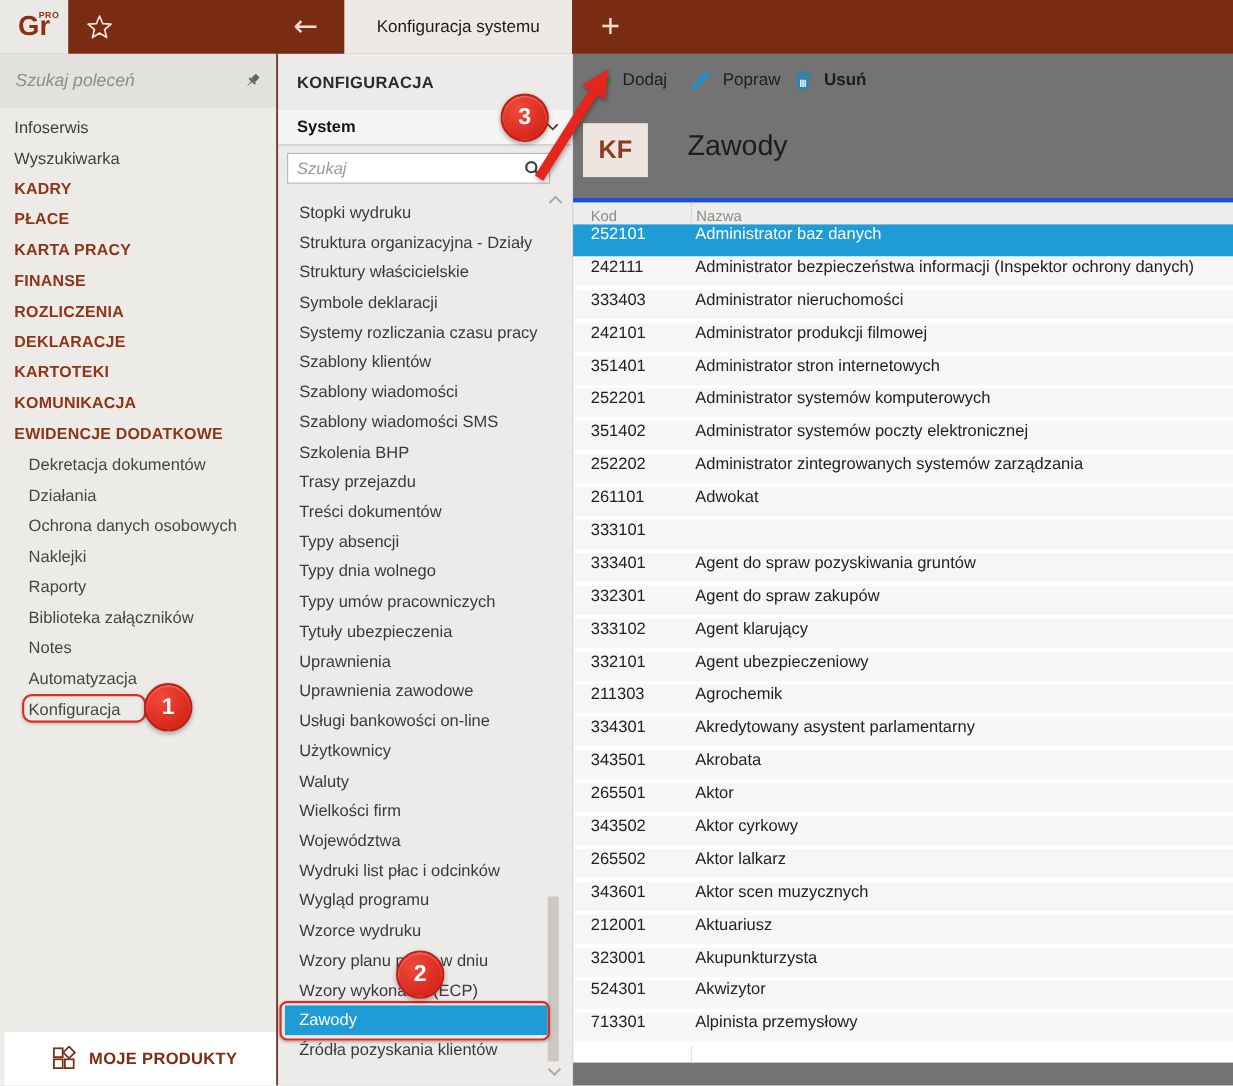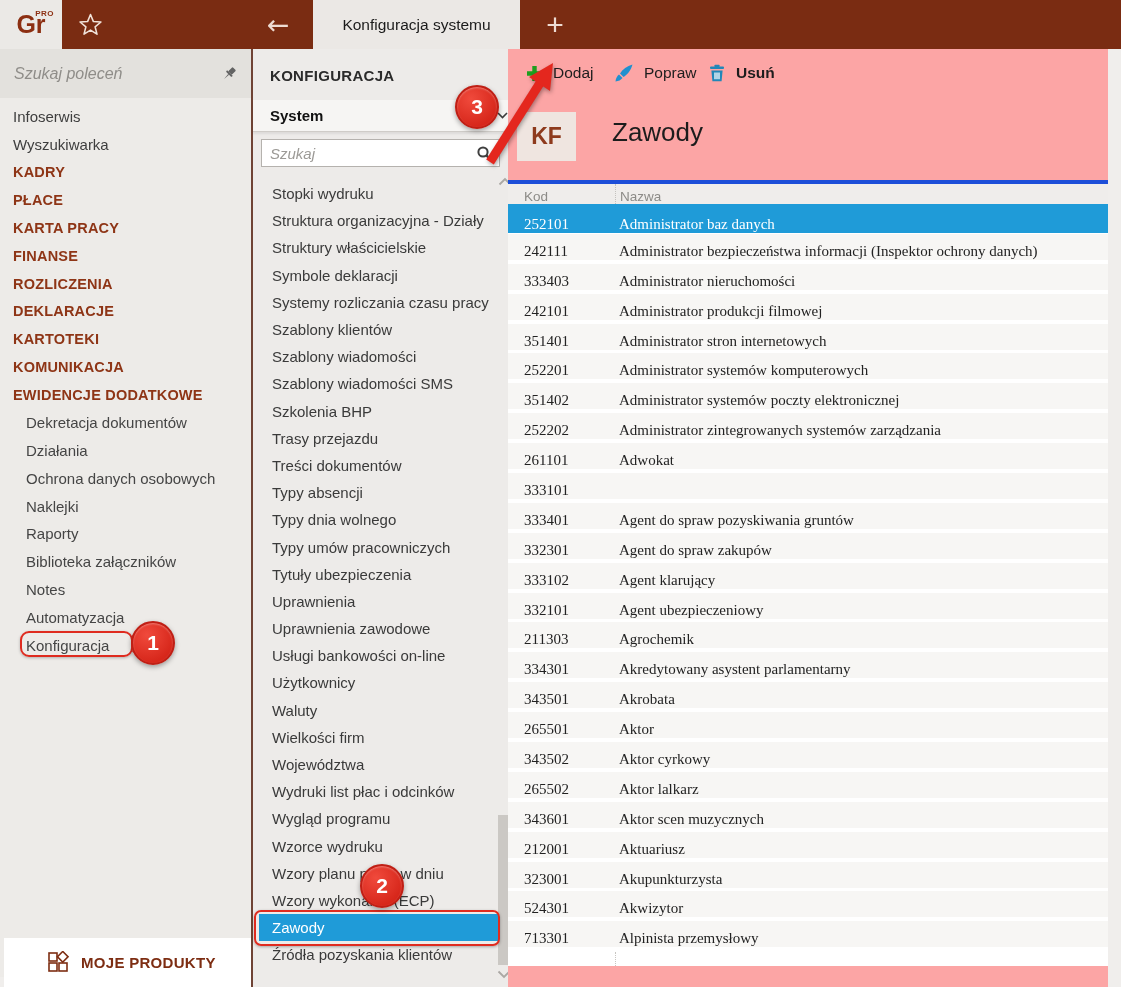--- a/index.html
+++ b/index.html
@@ -53,34 +53,34 @@
   .mid-list{position:absolute;left:6px;top:131px;width:239px;}
   .mid-item{height:27.2px;display:flex;align-items:center;font-size:15px;color:#3a3a3a;padding-left:13px;}
   .mid-item.selected{background:var(--selection_blue);color:#fff;}
   .zawody-outline{position:absolute;left:1px;top:861px;width:242px;height:32px;
                   border:2px solid var(--accent_red);border-radius:7px;box-shadow:0 1px 3px rgba(0,0,0,.3);z-index:25;}
   .mid-scroll-up{position:absolute;left:245px;top:128px;display:flex;}
   .mid-scroll-thumb{position:absolute;left:245px;top:766px;width:10px;height:150px;background:#cbc8c4;}
   .mid-scroll-down{position:absolute;left:244px;top:921px;display:flex;}
 
   
-  .rightpanel{position:absolute;left:508px;top:49px;width:600px;height:938px;background:#fca5a5;}
+  .rightpanel{position:absolute;left:521px;top:49px;width:600px;height:938px;background:#737373;}
   .tb-btn{position:absolute;top:0;height:48px;display:flex;align-items:center;gap:10px;
           font-size:15.5px;color:#1d1d1d;cursor:default;}
   .tb-add{left:18px;} .tb-edit{left:106px;} .tb-del{left:200px;font-weight:bold;}
   .entity-box{position:absolute;left:9px;top:63px;width:59px;height:49px;background:#efe5e0;
               display:flex;align-items:center;justify-content:center;font-weight:bold;font-size:23px;color:#8e3a1d;}
   .entity-title{position:absolute;left:104px;top:68px;font-size:26px;color:#1c1c1c;}
   .table-head{position:absolute;left:0;top:131px;width:600px;height:24px;border-top:4px solid #1d4ed8;
               background:#efedeb;display:flex;align-items:stretch;color:#8c8b87;font-size:13.5px;}
   .th-code{width:91px;padding-left:16px;display:flex;align-items:center;}
   .th-name{border-left:1px dotted #c4c2be;padding-left:4px;display:flex;align-items:center;flex:1;}
   .table-body{position:absolute;left:0;top:155px;width:600px;height:762px;background:#fff;}
-  .t-row{height:26px;margin-bottom:3.9px;background:#f7f6f4;display:flex;align-items:flex-end;
-         font-size:15px;color:#222;font-family:Liberation Serif, serif;}
+  .t-row{height:26px;margin-bottom:3.9px;background:#f7f6f4;display:flex;align-items:flex-start;
+         font-size:15px;color:#222;}
   .t-row.selected{background:var(--selection_blue);color:#fff;height:29px;margin-bottom:.9px;}
   .td-code{width:95px;padding-left:16px;flex:none;}
   .td-name{flex:1;}
   .col-sep-ext{position:absolute;left:107px;top:748px;height:14px;border-left:1px dotted #c8c6c2;}
 
   
   .badge{position:absolute;width:44px;height:44px;border-radius:50%;
          background:radial-gradient(circle at 35% 30%, #f04a3c, #d7271b 72%);
          border:2px solid #bf1f15;box-sizing:border-box;
          box-shadow:0 2px 5px rgba(0,0,0,.35), inset 0 1px 2px rgba(255,255,255,.35);

